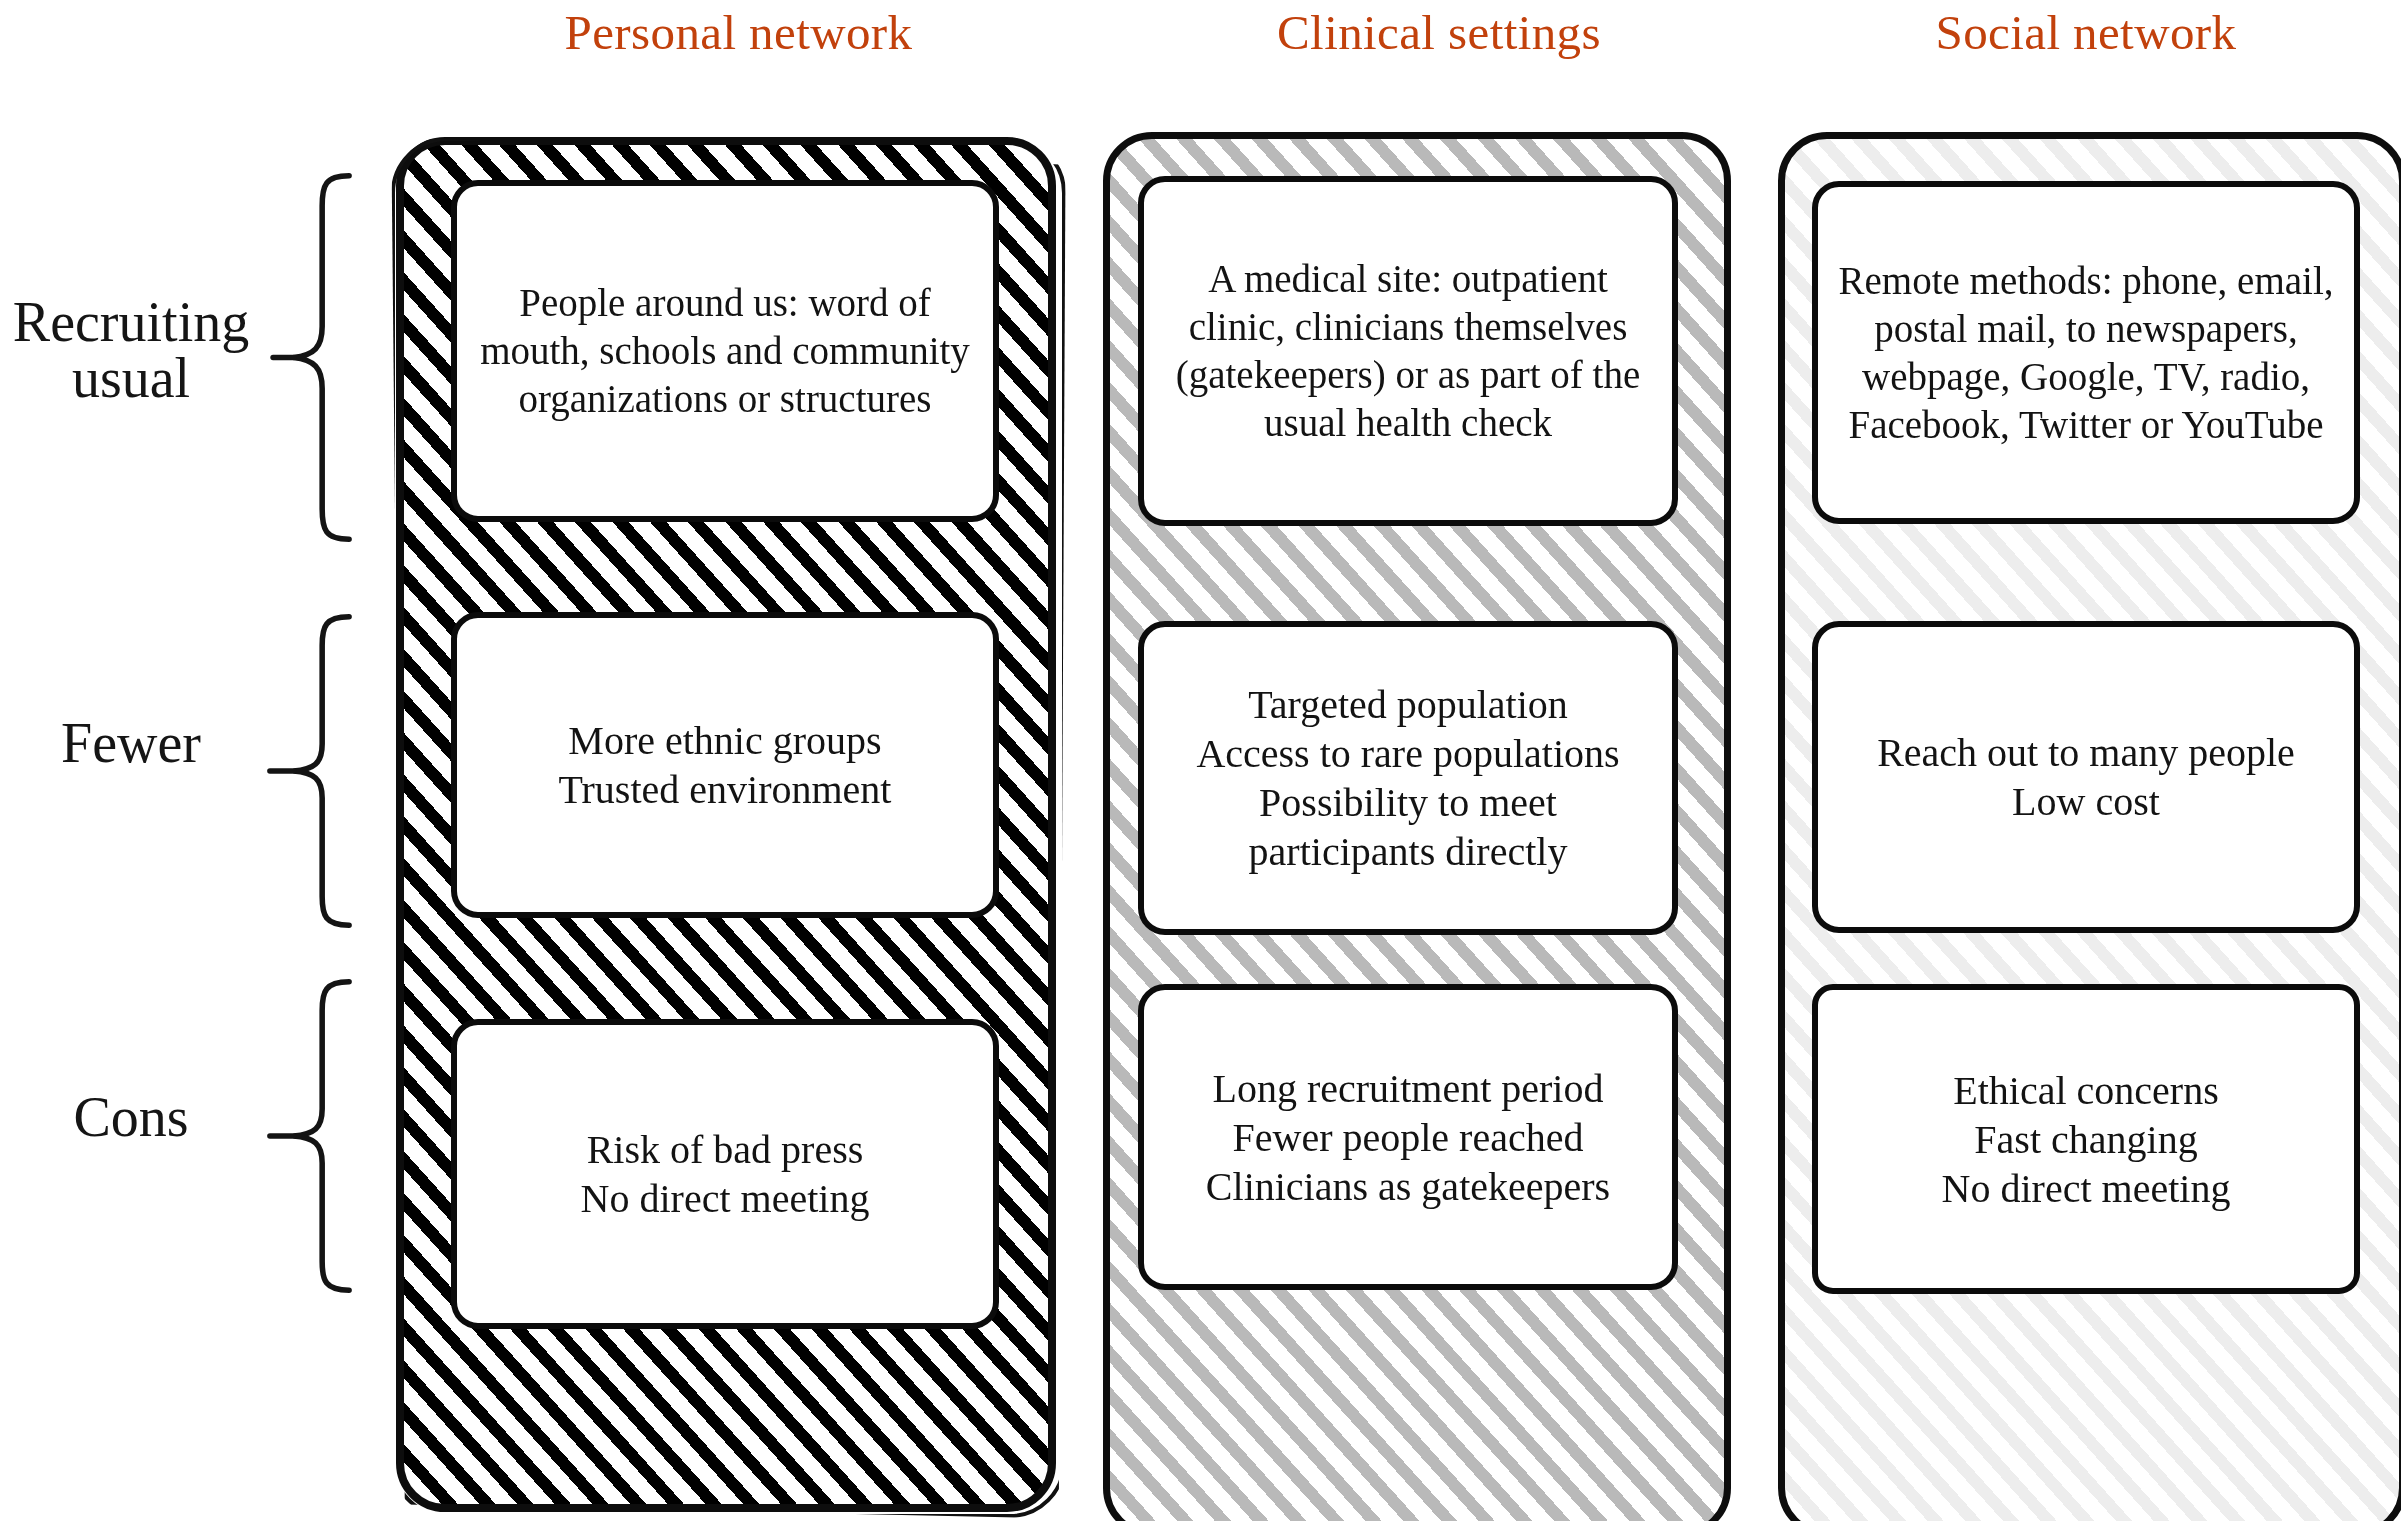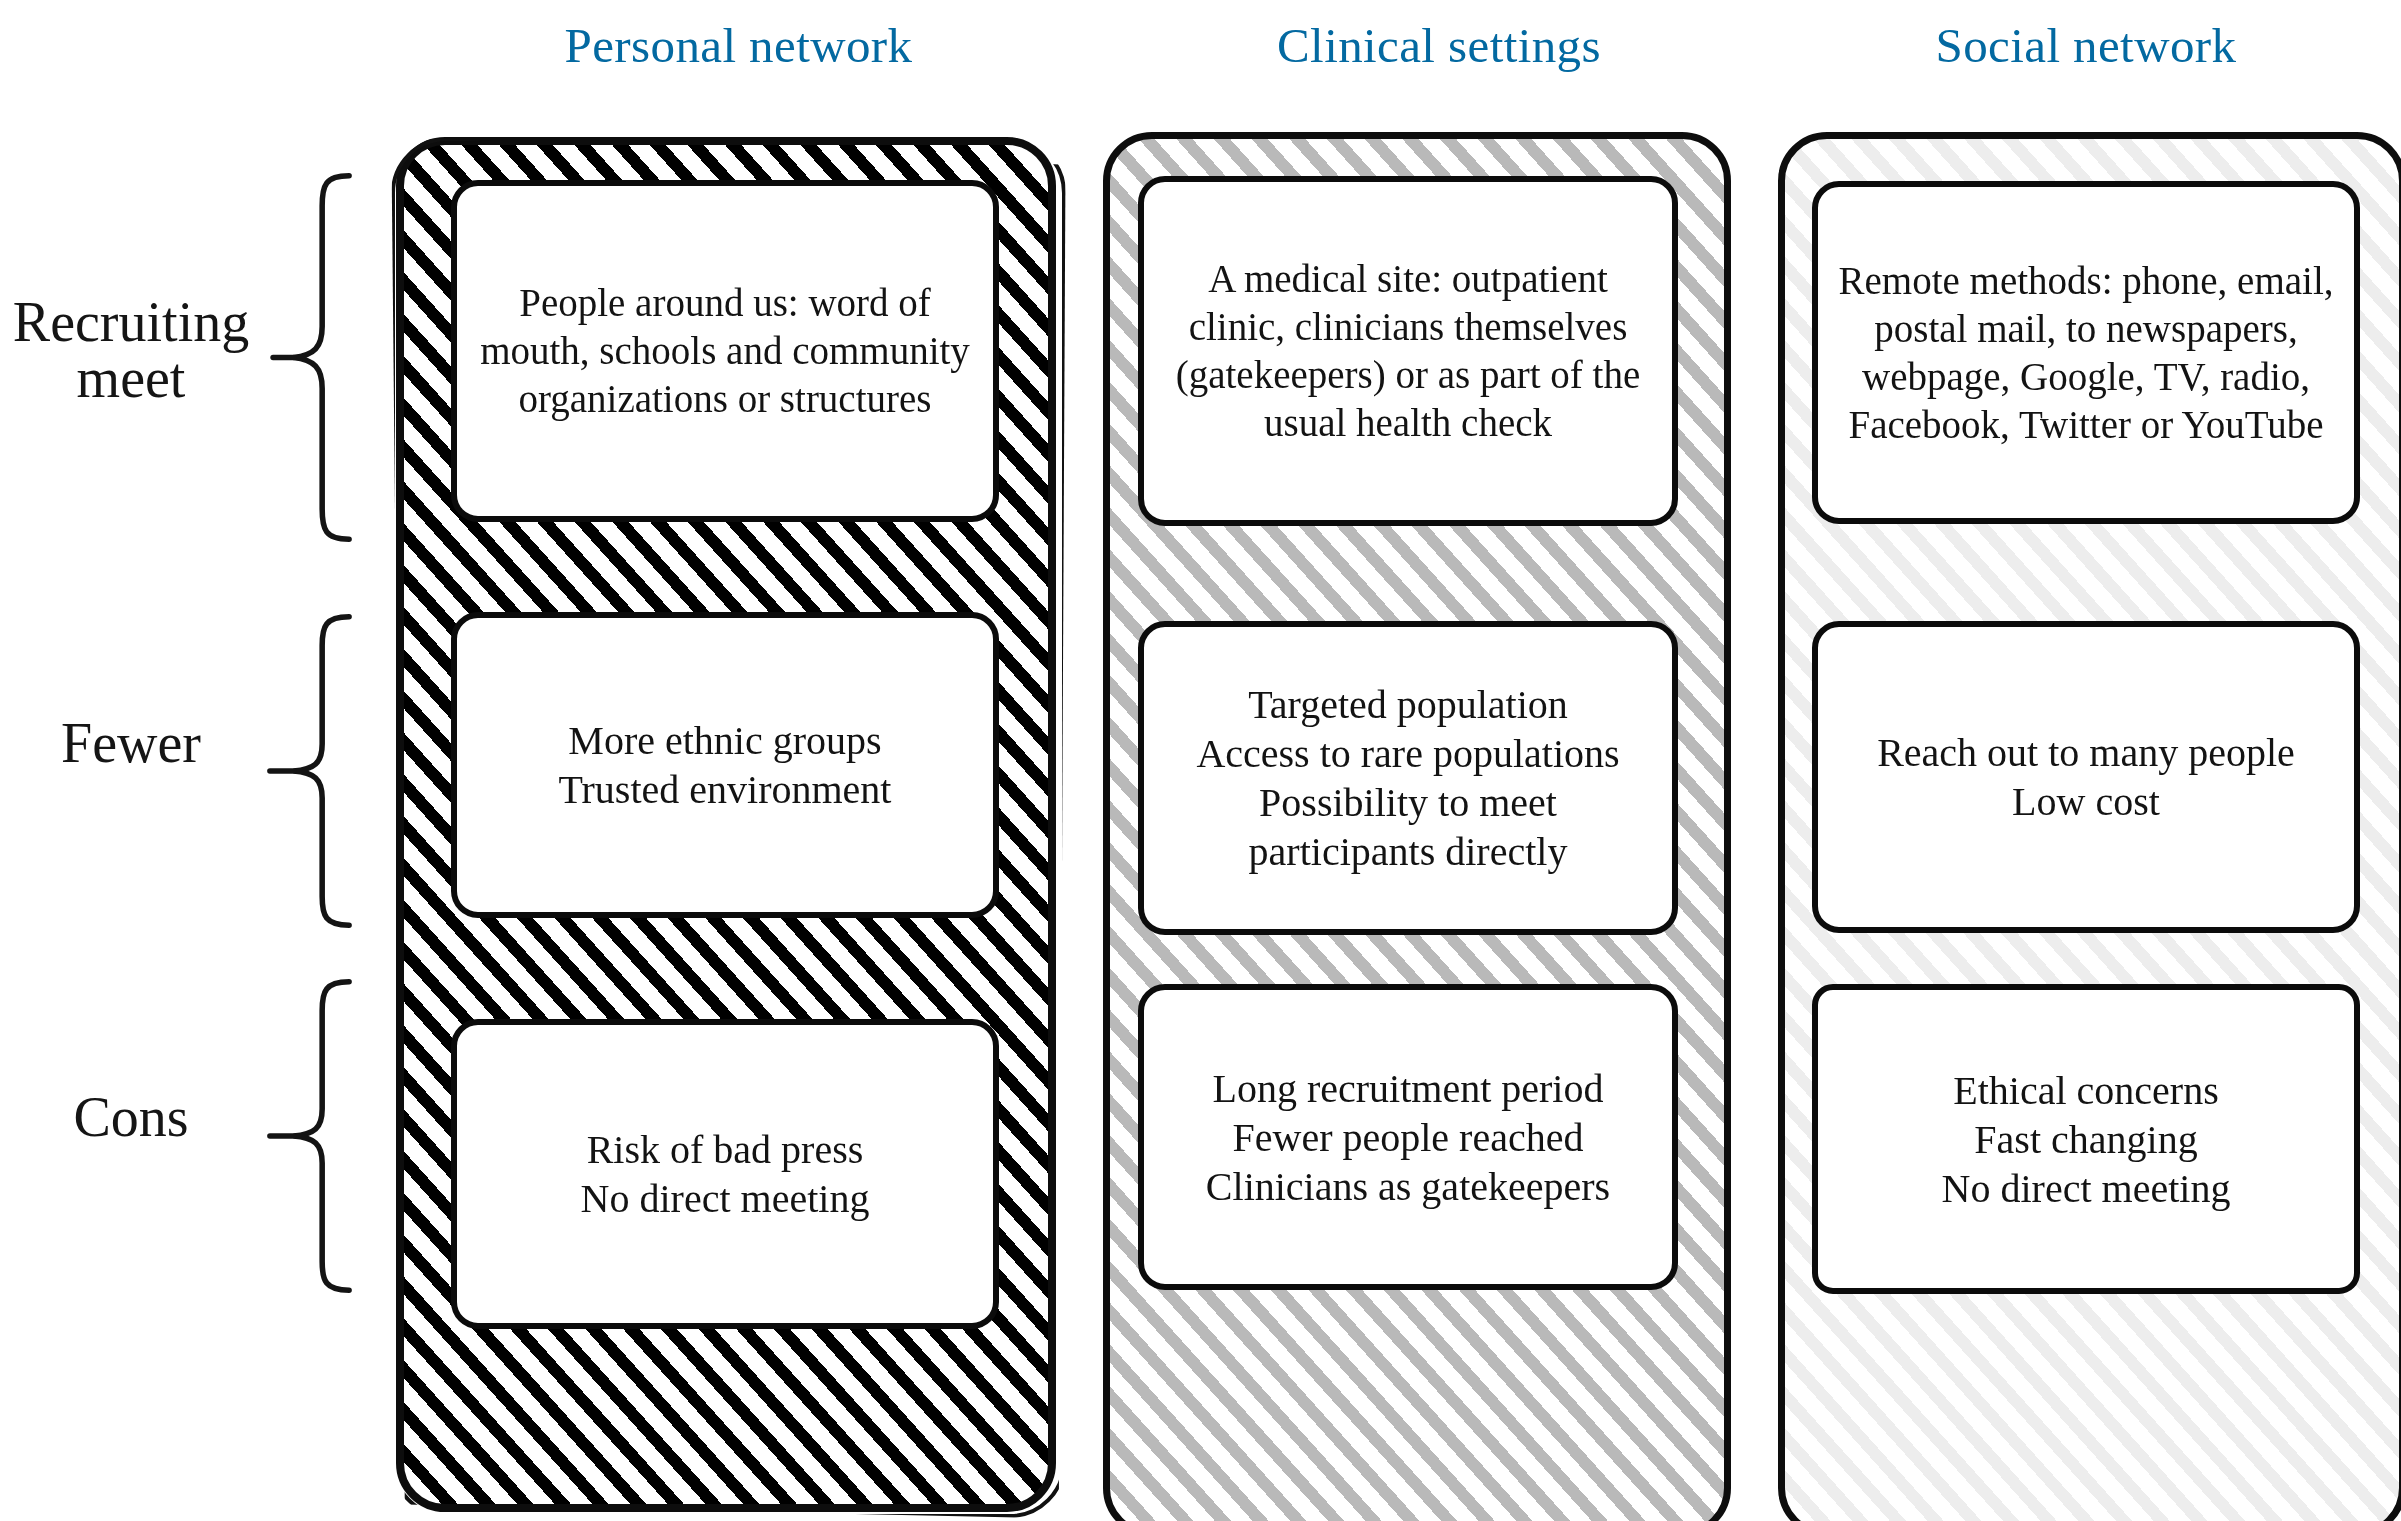--- a/index.html
+++ b/index.html
@@ -19,26 +19,26 @@
   
   .headers {
     position: absolute;
     top: 0;
     left: 0;
     width: 2401px;
     height: 127px;
   }
   .col-header {
     position: absolute;
-    top: 17px;
+    top: 4px;
     text-align: center;
     font-size: 49px;
     line-height: 57px;
     letter-spacing: 0.4px;
-    color: #0369a1;
+    color: #c2410c;
     white-space: nowrap;
   }
   .col-header.h1 { left: 381px;  width: 715px; }
   .col-header.h2 { left: 1113px; width: 652px; }
   .col-header.h3 { left: 1772px; width: 628px; }
 
   
   .rowlabels {
     position: absolute;
     left: 0;
@@ -161,21 +161,21 @@
 <div class="headers">
   <div class="col-header h1">Personal network</div>
   <div class="col-header h2">Clinical settings</div>
   <div class="col-header h3">Social network</div>
 </div>
 
 <div class="rowlabels">
 
   <div class="row-label r1">
     <div>Recruiting</div>
-    <div>meet</div>
+    <div>usual</div>
   </div>
   <div class="brace-wrap b1">
     <svg viewBox="0 0 120 470" preserveAspectRatio="none" aria-hidden="true">
       <path d="M110 6 C 80 6 76 18 76 44 L76 196 C76 222 66 232 40 235
                C66 238 76 248 76 274 L76 426 C76 452 80 464 110 464" fill="none" stroke="#141414" stroke-width="7" stroke-linecap="round"></path>
       <path d="M14 235 L40 235" fill="none" stroke="#141414" stroke-width="7" stroke-linecap="round"></path>
     </svg>
   </div>
 
   <div class="row-label r2">

